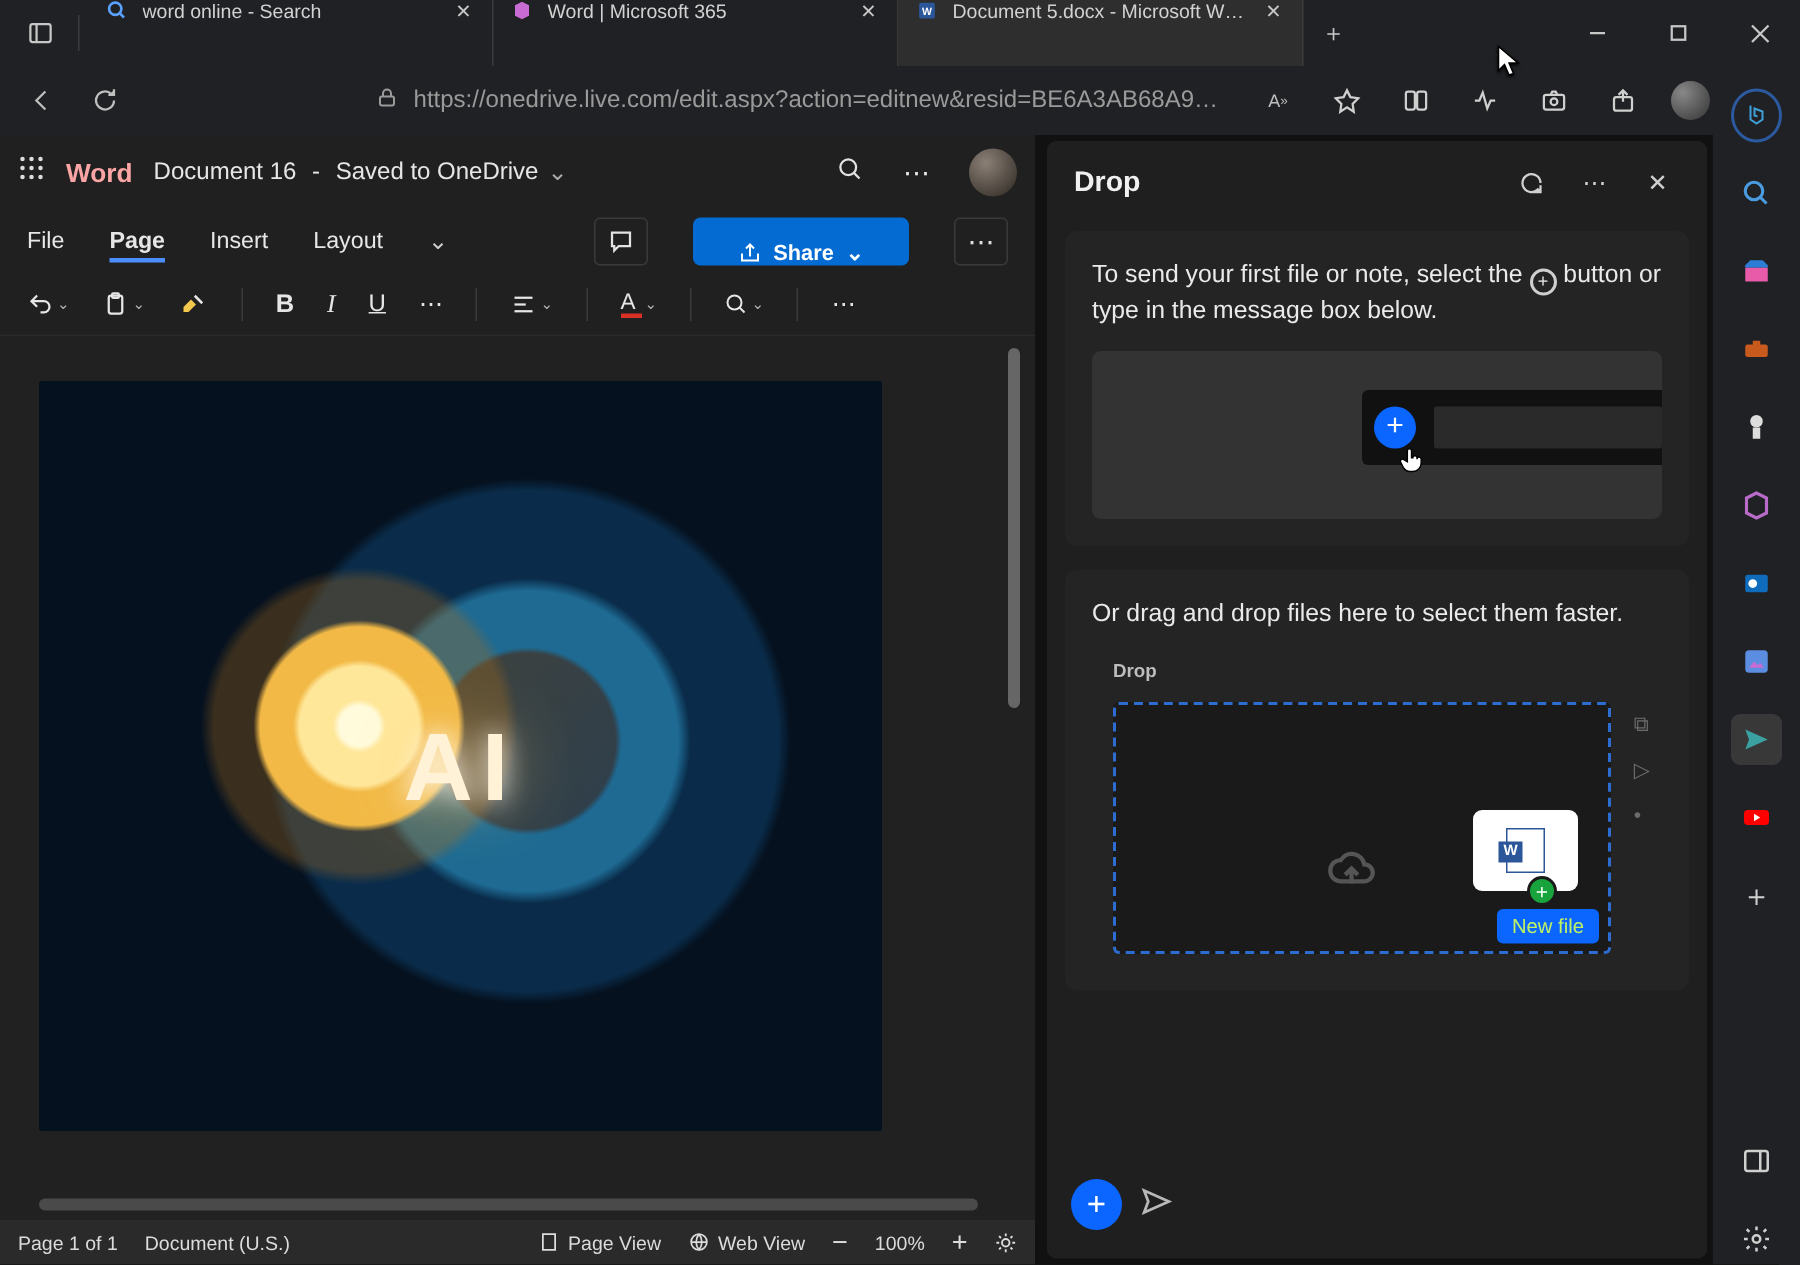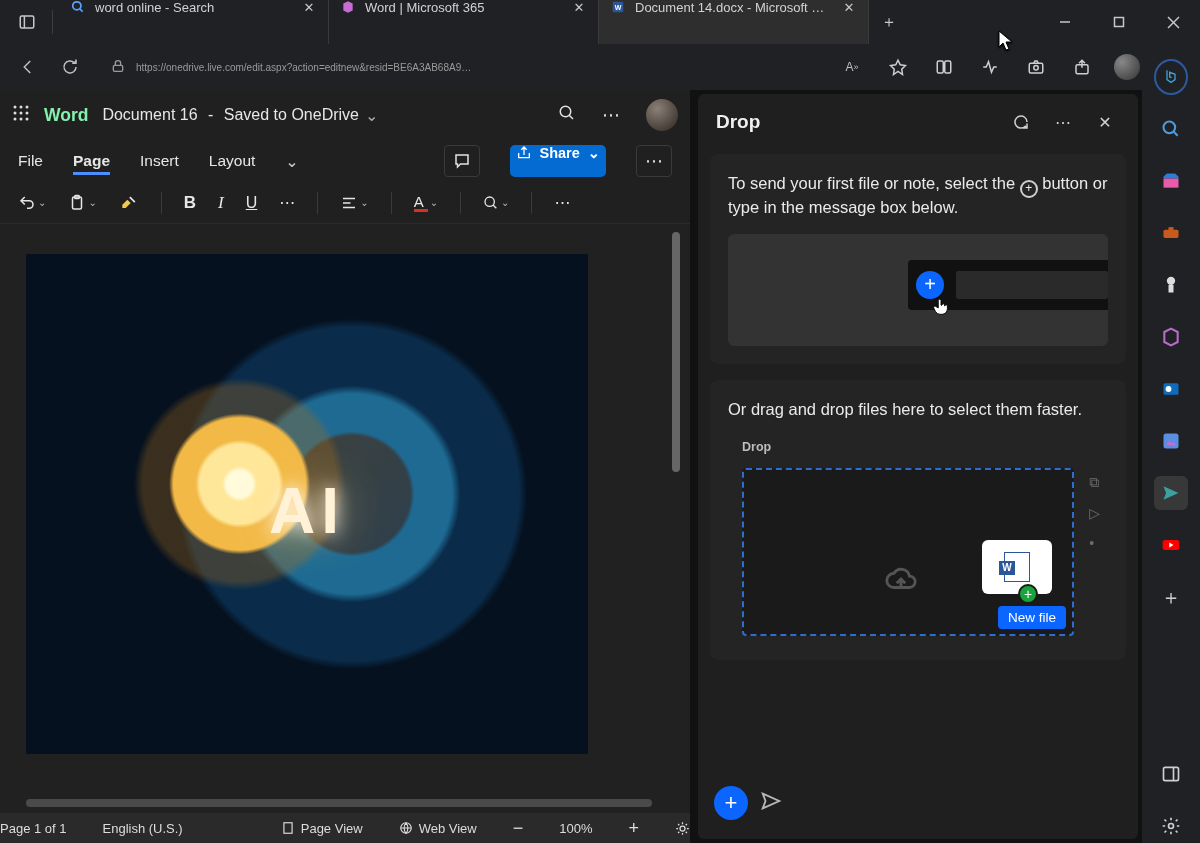--- a/index.html
+++ b/index.html
@@ -13,69 +13,69 @@
   .tab-sep { width: 1px; margin: 10px 6px; background: #3c3c3c; }
   .tab { display: flex; gap: 10px; width: 270px; padding: 0 12px; color: #d2d2d2; font-size: 13px; border-right: 1px solid #3a3a3a; position: relative; overflow: hidden; white-space: nowrap; }
   .tab.active { background: #2e2e2e; }
   .tab .tab-title { flex: 1; overflow: hidden; text-overflow: ellipsis; }
   .tab .tab-close { width: 14px; height: 14px; display: flex; align-items: center; justify-content: center; color: #c7c7c7; }
   .tab-new { width: 40px; display: flex; align-items: center; justify-content: center; color: #c7c7c7; }
   .win-controls { margin-left: auto; display: flex; }
   .win-controls .wc { width: 54px; display: flex; align-items: center; justify-content: center; color: #c7c7c7; }
   .address-bar { height: 46px; display: flex; align-items: center; gap: 14px; padding: 0 14px; background: #202124; }
   .ab-btn { width: 28px; height: 28px; display: flex; align-items: center; justify-content: center; color: #bfbfbf; border-radius: 4px; }
-  .url-input { flex: 1; height: 32px; display: flex; align-items: center; gap: 10px; padding: 0 12px; color: #9a9a9a; font-size: 10px; }
+  .url-input { flex: 1; height: 32px; display: flex; align-items: center; gap: 10px; padding: 0 12px; color: #9a9a9a; font-size: 16px; justify-content: flex-end; }
   .url-input .lock { color: #9a9a9a; }
   .ab-icons { display: flex; gap: 18px; color: #cfcfcf; align-items: center; }
   .avatar { width: 26px; height: 26px; border-radius: 50%; background: radial-gradient(circle at 30% 30%, #888, #333); }
   .cursor { position: absolute; top: 30px; left: 998px; width: 16px; height: 22px; z-index: 1000; }
   .cursor svg { filter: drop-shadow(0 1px 1px #000); }
 
   
   .workspace { position: absolute; top: 90px; left: 0; right: 58px; bottom: 0; display: flex; gap: 8px; background: #111; }
   .word-app { flex: 1; min-width: 0; background: #202020; display: flex; flex-direction: column; }
   .drop-panel { width: 440px; background: #1f1f1f; border-radius: 6px; margin: 4px 4px 4px 0; display: flex; flex-direction: column; }
 
   
   .word-title { height: 50px; display: flex; align-items: center; gap: 14px; padding: 0 12px; }
   .app-launcher { color: #ddd; font-size: 20px; }
-  .word-brand { color: #86efac; font-weight: 600; font-size: 17.5px; }
+  .word-brand { color: #fca5a5; font-weight: 600; font-size: 17.5px; }
   .doc-name { color: #e6e6e6; font-size: 16px; display: flex; align-items: center; gap: 6px; }
   .doc-name .chev { color: #aaa; }
   .word-title-right { margin-left: auto; display: flex; align-items: center; gap: 26px; }
   .word-avatar { width: 32px; height: 32px; border-radius: 50%; background: radial-gradient(circle at 35% 30%, #8b8076, #2b2620); }
 
   
   .ribbon-row1 { height: 42px; display: flex; align-items: center; gap: 30px; padding: 0 18px; border-bottom: 0 solid transparent; }
   .ribbon-tab { font-size: 15.5px; color: #e6e6e6; padding: 4px 0; }
   .ribbon-tab.active { font-weight: 600; border-bottom: 3px solid #4c8dff; padding-bottom: 2px; }
   .ribbon-row1 .ribbon-spacer { flex: 1; }
   .ribbon-btn { width: 36px; height: 32px; display: flex; align-items: center; justify-content: center; color: #e2e2e2; border-radius: 4px; border: 1px solid #3a3a3a; }
   .ribbon-btn.transparent { border: none; }
-  .share-btn { height: 32px; padding: 0 6px; display: flex; align-items: flex-start; gap: 8px; background: #046bd2; color: #fff; border-radius: 5px; font-size: 14.5px; font-weight: 600; }
+  .share-btn { height: 32px; padding: 0 30px; display: flex; align-items: flex-end; gap: 8px; background: #046bd2; color: #fff; border-radius: 5px; font-size: 14.5px; font-weight: 600; }
   .ribbon-row2 { height: 42px; display: flex; align-items: center; gap: 14px; padding: 0 14px 0 14px; position: relative; border-bottom: 1px solid #2a2a2a; }
   .ribbon-row2 .rbb { display: flex; align-items: center; gap: 2px; padding: 0 4px; color: #e6e6e6; }
   .rbb .chev-sm { font-size: 10px; color: #b8b8b8; }
   .vsep { width: 1px; height: 22px; background: #3a3a3a; margin: 0 4px; }
   .rb-close { position: absolute; right: 6px; bottom: -18px; color: #bdbdbd; font-size: 13px; }
 
   
   .doc-scroll { flex: 1; position: relative; background: #212121; overflow: hidden; }
   .doc-page { position: absolute; left: 26px; top: 30px; width: 562px; height: 500px; border-radius: 2px; overflow: hidden; }
   .ai-art { width: 100%; height: 100%; background:
      radial-gradient(circle at 38% 46%, #fffbdc 0 3%, #ffe79a 4% 9%, #f2b946 10% 15%, #a56a1c55 16% 22%, transparent 24% 100%),
      radial-gradient(circle at 58% 48%, #b7f1ff33 0 14%, #1e6a93 15% 24%, #0a2c4a 26% 40%, #05111f 42% 100%),
      linear-gradient(135deg, #1b0d03 0%, #2b1704 30%, #061225 70%, #020611 100%);
      position: relative; }
   .ai-text { position: absolute; left: 50%; top: 50%; transform: translate(-50%, -40%); color: #fff2d6; font-size: 64px; font-weight: 800; letter-spacing: 6px; text-shadow: 0 0 18px #fff, 0 0 44px #ffd27a; }
   .doc-scrollbar { position: absolute; right: 10px; top: 8px; width: 8px; height: 240px; background: #666; border-radius: 4px; }
   .doc-scrollbar-h { position: absolute; left: 26px; bottom: 6px; width: 626px; height: 8px; background: #4a4a4a; border-radius: 4px; }
 
   
-  .status-bar { height: 30px; background: #2a2a2a; display: flex; align-items: center; gap: 36px; padding: 0 0; color: #dcdcdc; font-size: 13px; }
+  .status-bar { height: 30px; background: #2a2a2a; display: flex; align-items: center; gap: 18px; padding: 0 12px; color: #dcdcdc; font-size: 13px; }
   .status-bar .spacer { flex: 1; }
   .sb-btn { display: flex; align-items: center; gap: 6px; }
 
   
   .drop-header { height: 56px; display: flex; align-items: center; padding: 0 18px; }
   .drop-title { font-size: 19px; font-weight: 600; color: #f0f0f0; }
   .drop-header .sp { flex: 1; }
   .dh-btn { width: 30px; display: flex; align-items: center; justify-content: center; color: #d0d0d0; margin-left: 12px; }
   .drop-body { flex: 1; overflow: auto; padding: 4px 12px 0 12px; display: flex; flex-direction: column; gap: 16px; }
   .drop-card { background: #242424; border-radius: 8px; padding: 18px 18px 18px 18px; }
@@ -87,21 +87,21 @@
   .demo1 .hand { position: absolute; left: 22px; top: 36px; color: #fff; font-size: 22px; }
   .demo1 .ipt { margin-left: 12px; flex:1; height: 28px; background: #2a2a2a; border-radius: 2px; }
   .demo2-wrap { height: 220px; background: #242424; border-radius: 8px; margin-top: 8px; position: relative; padding: 10px 14px; }
   .demo2-title { font-size: 12.5px; color: #bdbdbd; font-weight: 600; }
   .demo2 { position: absolute; left: 14px; right: 34px; top: 38px; bottom: 14px; border: 2px dashed #2d6dd2; border-radius: 4px; background: #1a1a1a; }
   .demo2 .cloud { position: absolute; left: 140px; top: 92px; color: #555; }
   .demo2 .file-thumb { position: absolute; right: 20px; top: 70px; width: 70px; height: 54px; background: #fff; border-radius: 6px; display: flex; align-items: center; justify-content: center; }
   .demo2 .w-doc { width: 26px; height: 30px; background: #fff; border: 1px solid #2b579a; position: relative; }
   .demo2 .w-doc::before { content: "W"; position: absolute; left: -6px; top: 8px; width: 16px; height: 14px; background: #2b579a; color: #fff; font-size: 10px; font-weight: 700; text-align: center; line-height: 14px; }
   .demo2 .green-plus { position: absolute; right: 34px; top: 114px; width: 20px; height: 20px; background: #18a33c; border-radius: 50%; color: #fff; font-size: 14px; display: flex; align-items: center; justify-content: center; border: 2px solid #1a1a1a; }
-  .demo2 .new-file-pill { position: absolute; right: 6px; top: 136px; background: #0a66ff; color: #ffffff; font-size: 13.5px; padding: 4px 10px; border-radius: 4px; }
+  .demo2 .new-file-pill { position: absolute; right: 6px; top: 136px; background: #0a66ff; color: #bef264; font-size: 13.5px; padding: 4px 10px; border-radius: 4px; }
   .demo2-side { position: absolute; right: 8px; top: 44px; display:flex; flex-direction:column; gap:14px; color:#6c6c6c; font-size:14px; }
 
   .drop-compose { height: 62px; padding: 0 16px 10px 16px; display: flex; align-items: center; gap: 12px; }
   .compose-plus { width: 34px; height: 34px; border-radius: 50%; background: #0a66ff; display: flex; align-items: center; justify-content: center; color: #fff; font-size: 22px; }
   .compose-input { flex: 1; height: 40px; background: #2a2a2a; border-radius: 6px; padding: 0 14px; color: #9a9a9a; display: flex; align-items: center; font-size: 15px; }
   .compose-send { color: #b8b8b8; }
 
   
   .edge-sidebar { position: absolute; top: 52px; right: 0; width: 58px; bottom: 0; background: #202124; display: flex; flex-direction: column; align-items: center; padding-top: 8px; gap: 18px; }
   .es-item { width: 34px; height: 34px; display: flex; align-items: center; justify-content: center; border-radius: 6px; }
@@ -146,21 +146,21 @@
       <span class="tab-title">Word | Microsoft 365</span>
       <span class="tab-close">✕</span>
     </div>
     <div class="tab active">
       <span>
         <svg width="14" height="14" viewBox="0 0 24 24">
             <rect x="3" y="3" width="18" height="18" rx="2" fill="#2b579a"></rect>
             <text x="12" y="17" font-size="12" font-weight="700" text-anchor="middle" fill="#fff">W</text>
           </svg>
       </span>
-      <span class="tab-title">Document 14.docx - Microsoft W…</span>
+      <span class="tab-title">Document 5.docx - Microsoft W…</span>
       <span class="tab-close">✕</span>
     </div>
     <div class="tab-new">＋</div>
     <div class="win-controls">
       <div class="wc">
           <svg width="12" height="12">
             <line x1="1" y1="6" x2="11" y2="6" stroke="#c7c7c7" stroke-width="1.5"></line>
           </svg>
         </div>
       <div class="wc">
@@ -425,21 +425,21 @@
         <div class="ai-art">
           <div class="ai-text">AI</div>
         </div>
       </div>
       <div class="doc-scrollbar"></div>
       <div class="doc-scrollbar-h"></div>
     </div>
 
     <div class="status-bar">
       <span>Page 1 of 1</span>
-      <span>English (U.S.)</span>
+      <span>Document (U.S.)</span>
       <div class="spacer"></div>
       <span class="sb-btn">
           <svg width="14" height="14" viewBox="0 0 24 24" fill="none" stroke="#dcdcdc" stroke-width="2">
             <rect x="5" y="3" width="14" height="18"></rect>
           </svg>
           <span>Page View</span>
         </span>
       <span class="sb-btn">
           <svg width="14" height="14" viewBox="0 0 24 24" fill="none" stroke="#dcdcdc" stroke-width="2">
             <circle cx="12" cy="12" r="9"></circle>

